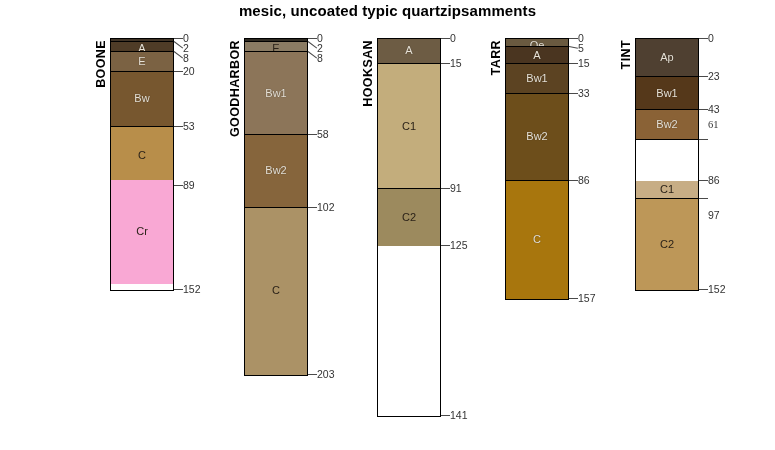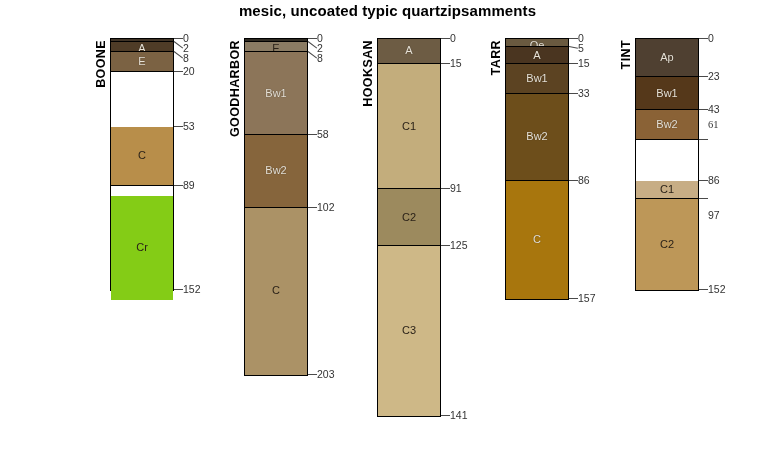--- a/index.html
+++ b/index.html
@@ -107,24 +107,27 @@
         <div class="column" style="left: 0px; top: 38px; width: 62px; height: 251.332px;">
           <div class="horizon" style="top: 0px; height: 3.307px; background: rgb(63, 51, 38);">
             <span class="hz-name" style="top: 0px;">Oe</span>
           </div>
           <div class="horizon" style="top: 3.307px; height: 9.921px; background: rgb(79, 60, 39);">
             <span class="hz-name" style="top: 0px;">A</span>
           </div>
           <div class="horizon" style="top: 13.228px; height: 19.842px; background: rgb(123, 98, 67);">
             <span class="hz-name" style="top: 2.921px;">E</span>
           </div>
+          <div class="horizon" style="top: 33.07px; height: 54.5655px; background: rgb(119, 87, 47);">
+            <span class="hz-name" style="top: 20.2828px;">Bw</span>
+          </div>
           <div class="horizon" style="top: 87.6355px; height: 59.526px; background: rgb(184, 142, 74);">
             <span class="hz-name dark-text" style="top: 22.763px;">C</span>
           </div>
-          <div class="horizon" style="top: 157px; height: 104.171px; background: #84cc16;">
+          <div class="horizon" style="top: 141px; height: 104.171px; background: #f9a8d4;">
             <span class="hz-name dark-text" style="top: 45.0853px;">Cr</span>
           </div>
         </div>
         <div class="depth-axis" style="left: 64px; top: 38px;">
           <div class="depth-lead" style="top: 0px; left: 0px; width: 9px; transform: rotate(0deg);"></div>
           <div class="depth-text" style="top: 0px;">0</div>
           <div class="depth-lead" style="top: 3.307px; left: 0px; width: 11.2159px; transform: rotate(36.637deg);"></div>
           <div class="depth-text" style="top: 10px;">2</div>
           <div class="depth-lead" style="top: 13.228px; left: 0px; width: 11.2632px; transform: rotate(36.9594deg);"></div>
           <div class="depth-text" style="top: 20px;">8</div>
@@ -177,23 +180,20 @@
         <div class="column" style="left: 0px; top: 38px; width: 62px; height: 376.998px;">
           <div class="horizon" style="top: 0px; height: 24.8025px; background: rgb(109, 92, 68);">
             <span class="hz-name" style="top: 5.40125px;">A</span>
           </div>
           <div class="horizon" style="top: 24.8025px; height: 125.666px; background: rgb(195, 173, 124);">
             <span class="hz-name dark-text" style="top: 55.833px;">C1</span>
           </div>
           <div class="horizon" style="top: 150.469px; height: 56.219px; background: rgb(156, 138, 94);">
             <span class="hz-name dark-text" style="top: 21.1095px;">C2</span>
           </div>
-          <div class="horizon" style="top: 206.688px; height: 170.31px; background: rgb(206, 184, 135);">
-            <span class="hz-name dark-text" style="top: 78.1552px;">C3</span>
-          </div>
         </div>
         <div class="depth-axis" style="left: 64px; top: 38px;">
           <div class="depth-lead" style="top: 0px; left: 0px; width: 9px; transform: rotate(0deg);"></div>
           <div class="depth-text" style="top: 0px;">0</div>
           <div class="depth-lead" style="top: 24.8025px; left: 0px; width: 9px; transform: rotate(0deg);"></div>
           <div class="depth-text" style="top: 24.8025px;">15</div>
           <div class="depth-lead" style="top: 150.469px; left: 0px; width: 9px; transform: rotate(0deg);"></div>
           <div class="depth-text" style="top: 150.469px;">91</div>
           <div class="depth-lead" style="top: 206.688px; left: 0px; width: 9px; transform: rotate(0deg);"></div>
           <div class="depth-text" style="top: 206.688px;">125</div>

